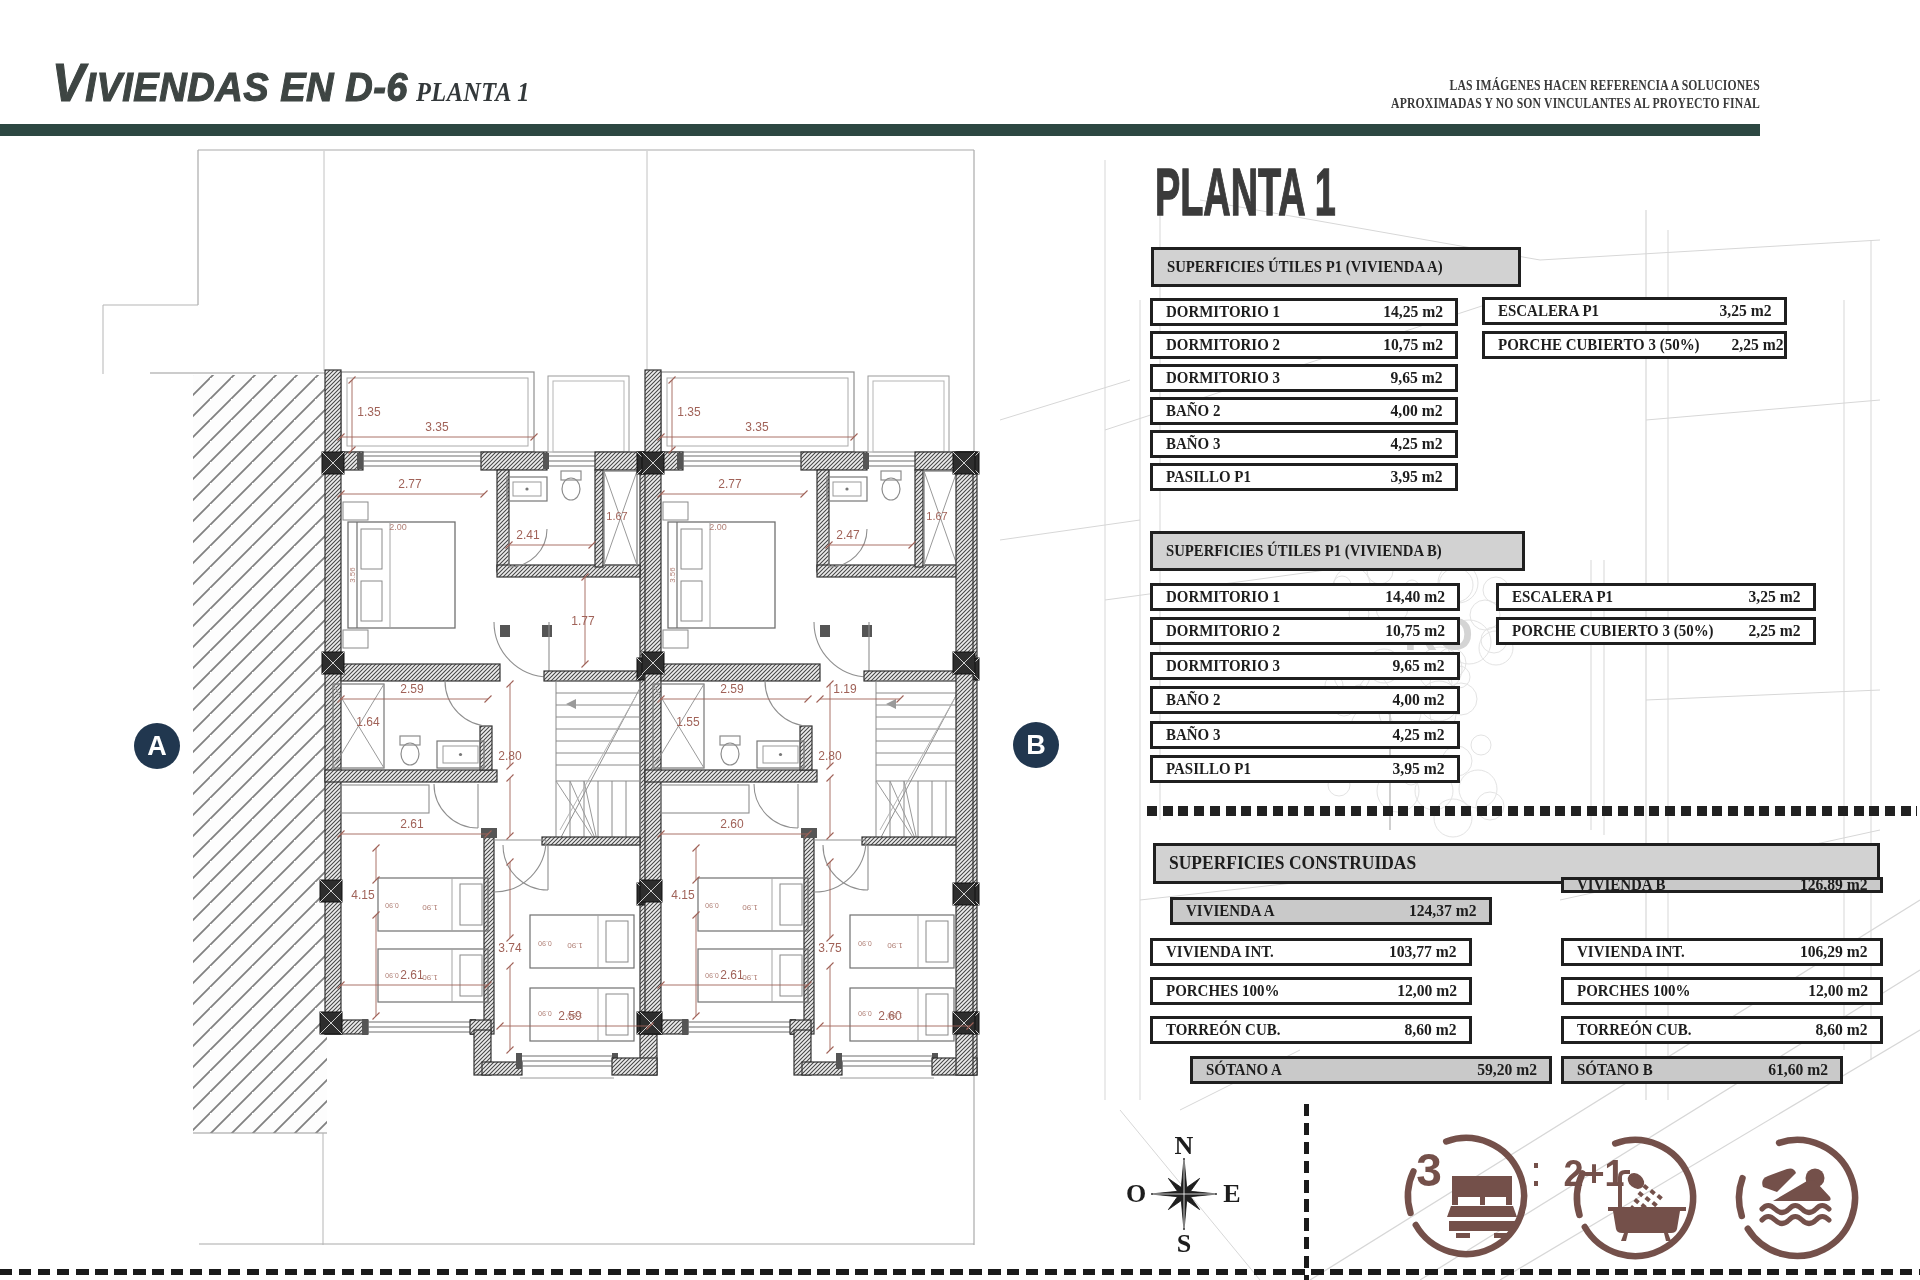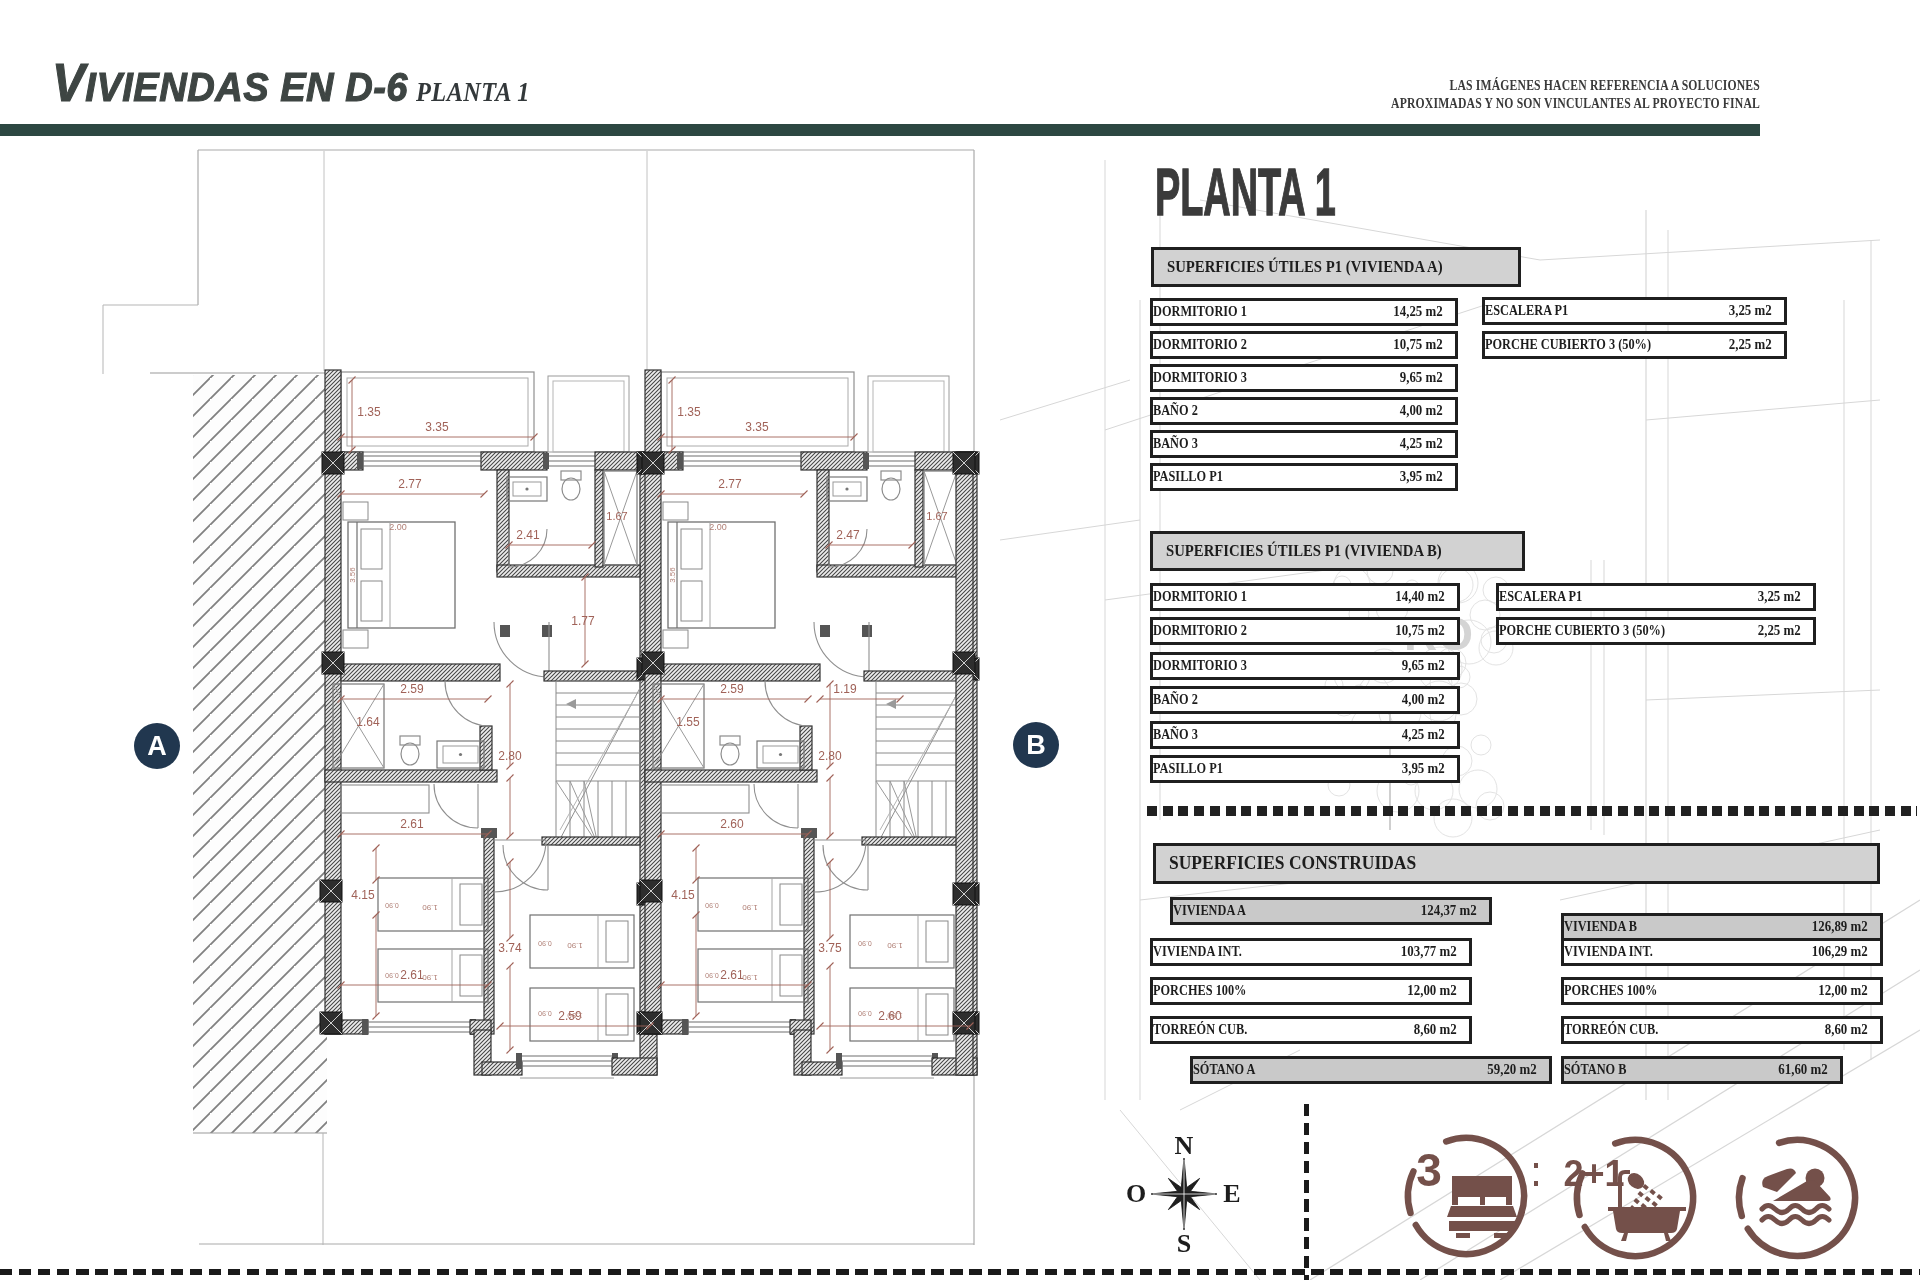--- a/index.html
+++ b/index.html
@@ -18,23 +18,23 @@
       color:#3a3a3a;line-height:18px;letter-spacing:.2px;transform:scaleX(.78);transform-origin:100% 0;}
   #greenbar{left:0;top:124px;width:1760px;height:12px;background:#2c4742;}
   
   #planta1{left:1155px;top:153px;font-family:"Liberation Sans",sans-serif;font-weight:bold;-webkit-text-stroke:1.3px #3b3b3b;
       font-size:67px;color:#3b3b3b;transform:scaleX(.565);transform-origin:0 0;letter-spacing:0px;}
   
   .thead{background:#d2d2d2;border:3px solid #1f1f1f;font-weight:bold;font-size:16px;
       color:#1d1d1d;display:flex;align-items:center;padding-left:13px;box-sizing:border-box;
       white-space:nowrap;}
   .thead>span{display:inline-block;transform:scaleX(.92);transform-origin:0 50%;}
-  .trow{background:#fff;border:3px solid #1f1f1f;font-weight:bold;font-size:14px;color:#1d1d1d;
+  .trow{background:#fff;border:3px solid #1f1f1f;font-weight:bold;font-size:17px;color:#1d1d1d;
       display:flex;align-items:center;justify-content:space-between;box-sizing:border-box;
-      padding:0 12px 0 0;white-space:nowrap;}
+      padding:0 12px 0 13px;white-space:nowrap;}
   .trow.gray{background:#c9c9c9;}
   .trow span:first-child{display:inline-block;transform:scaleX(.88);transform-origin:0 50%;}
   .trow span:last-child{display:inline-block;transform:scaleX(.92);transform-origin:100% 50%;}
   .dotline{height:10px;background:repeating-linear-gradient(90deg,#212121 0 10px,transparent 10px 15.7px);}
   #botdash{left:0;top:1269px;width:1920px;height:6px;
       background:repeating-linear-gradient(90deg,#1a1a1a 0 12.5px,transparent 12.5px 19px);}
   #vertdash{left:1304px;top:1104px;width:5px;height:176px;
       background:repeating-linear-gradient(180deg,#1a1a1a 0 12.5px,transparent 12.5px 19px);}
 </style>
 </head>
@@ -634,21 +634,21 @@
       <span>12,00 m2</span>
     </div>
   <div class="abs trow" style="left:1150px;top:1016px;width:322px;height:28px;">
       <span>TORREÓN CUB.</span>
       <span>8,60 m2</span>
     </div>
   <div class="abs trow gray" style="left:1190px;top:1056px;width:362px;height:28px;font-family:Liberation Serif, serif;">
       <span>SÓTANO A</span>
       <span>59,20 m2</span>
     </div>
-  <div class="abs trow gray" style="left:1561px;top:913px;width:322px;height:28px;">
+  <div class="abs trow gray" style="left:1561px;top:877px;width:322px;height:16px;">
       <span>VIVIENDA B</span>
       <span>126,89 m2</span>
     </div>
   <div class="abs trow" style="left:1561px;top:938px;width:322px;height:28px;">
       <span>VIVIENDA INT.</span>
       <span>106,29 m2</span>
     </div>
   <div class="abs trow" style="left:1561px;top:977px;width:322px;height:28px;">
       <span>PORCHES 100%</span>
       <span>12,00 m2</span>

